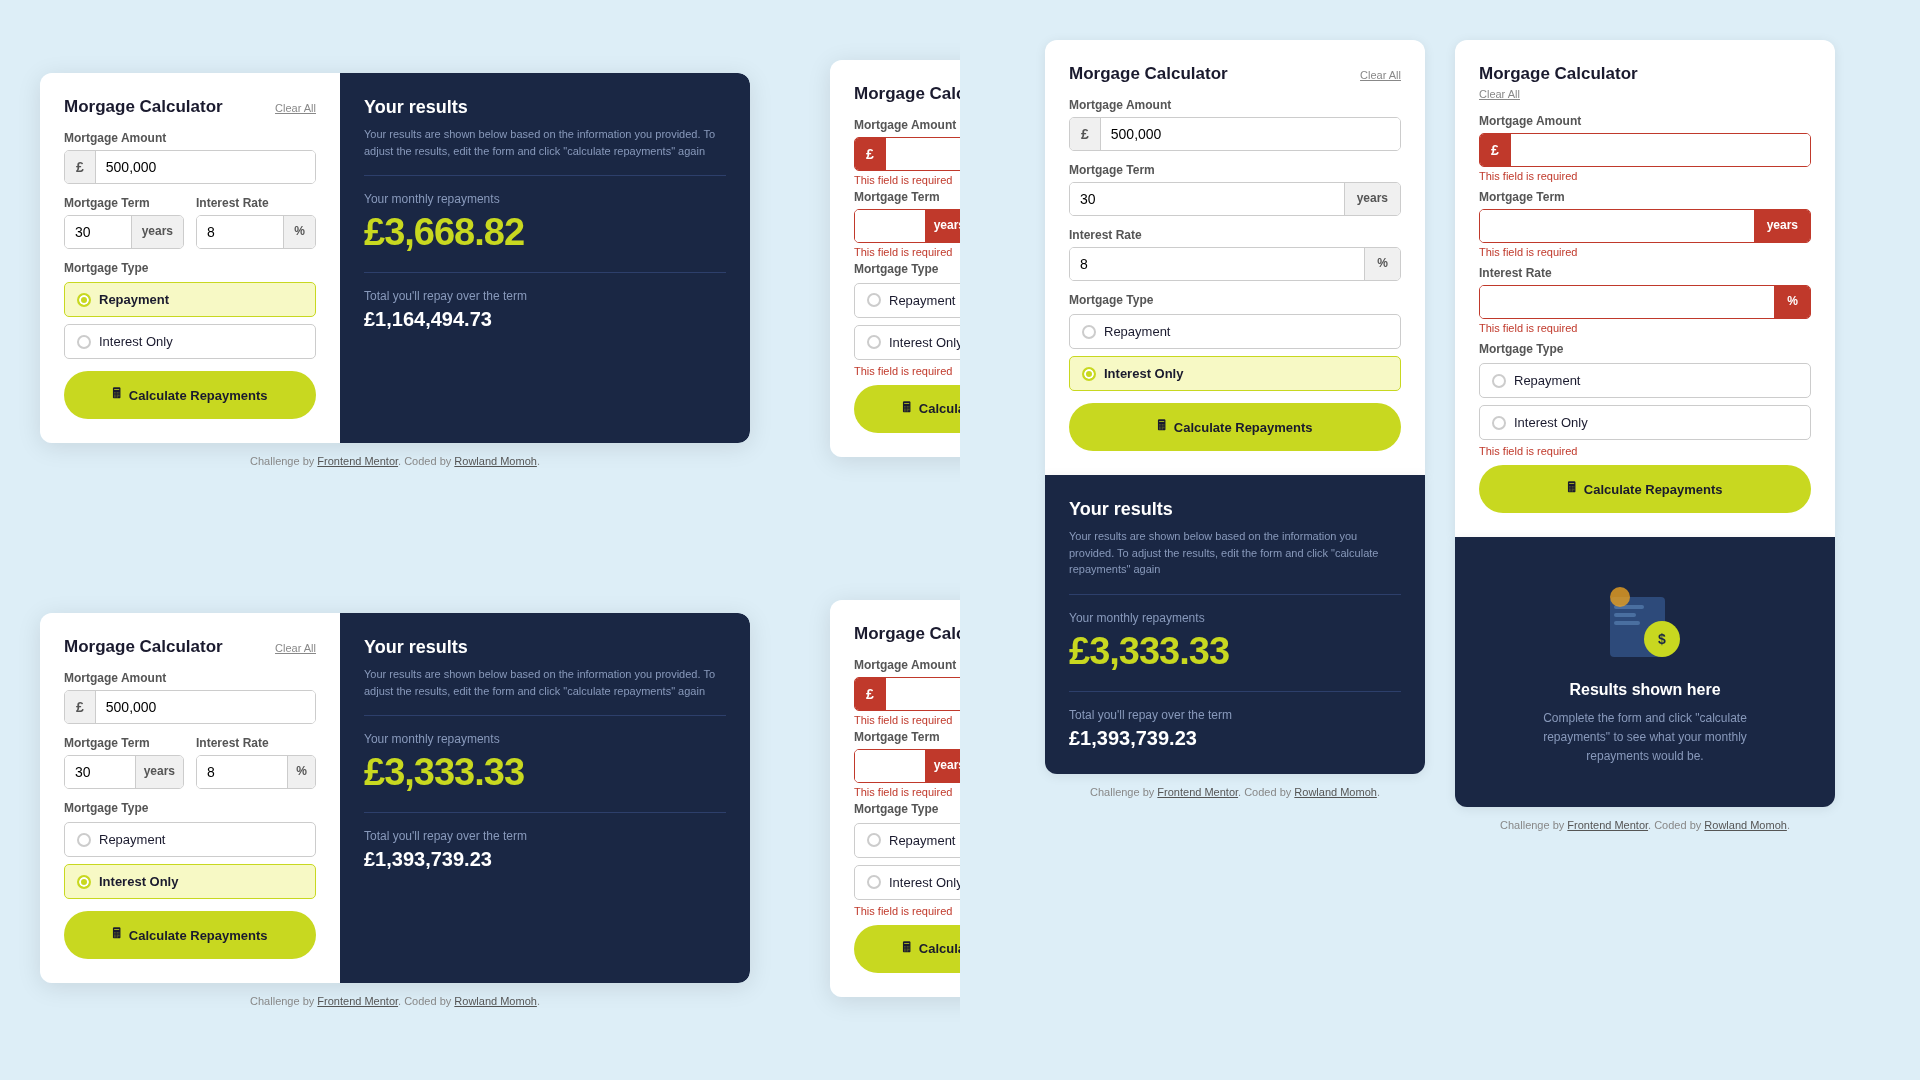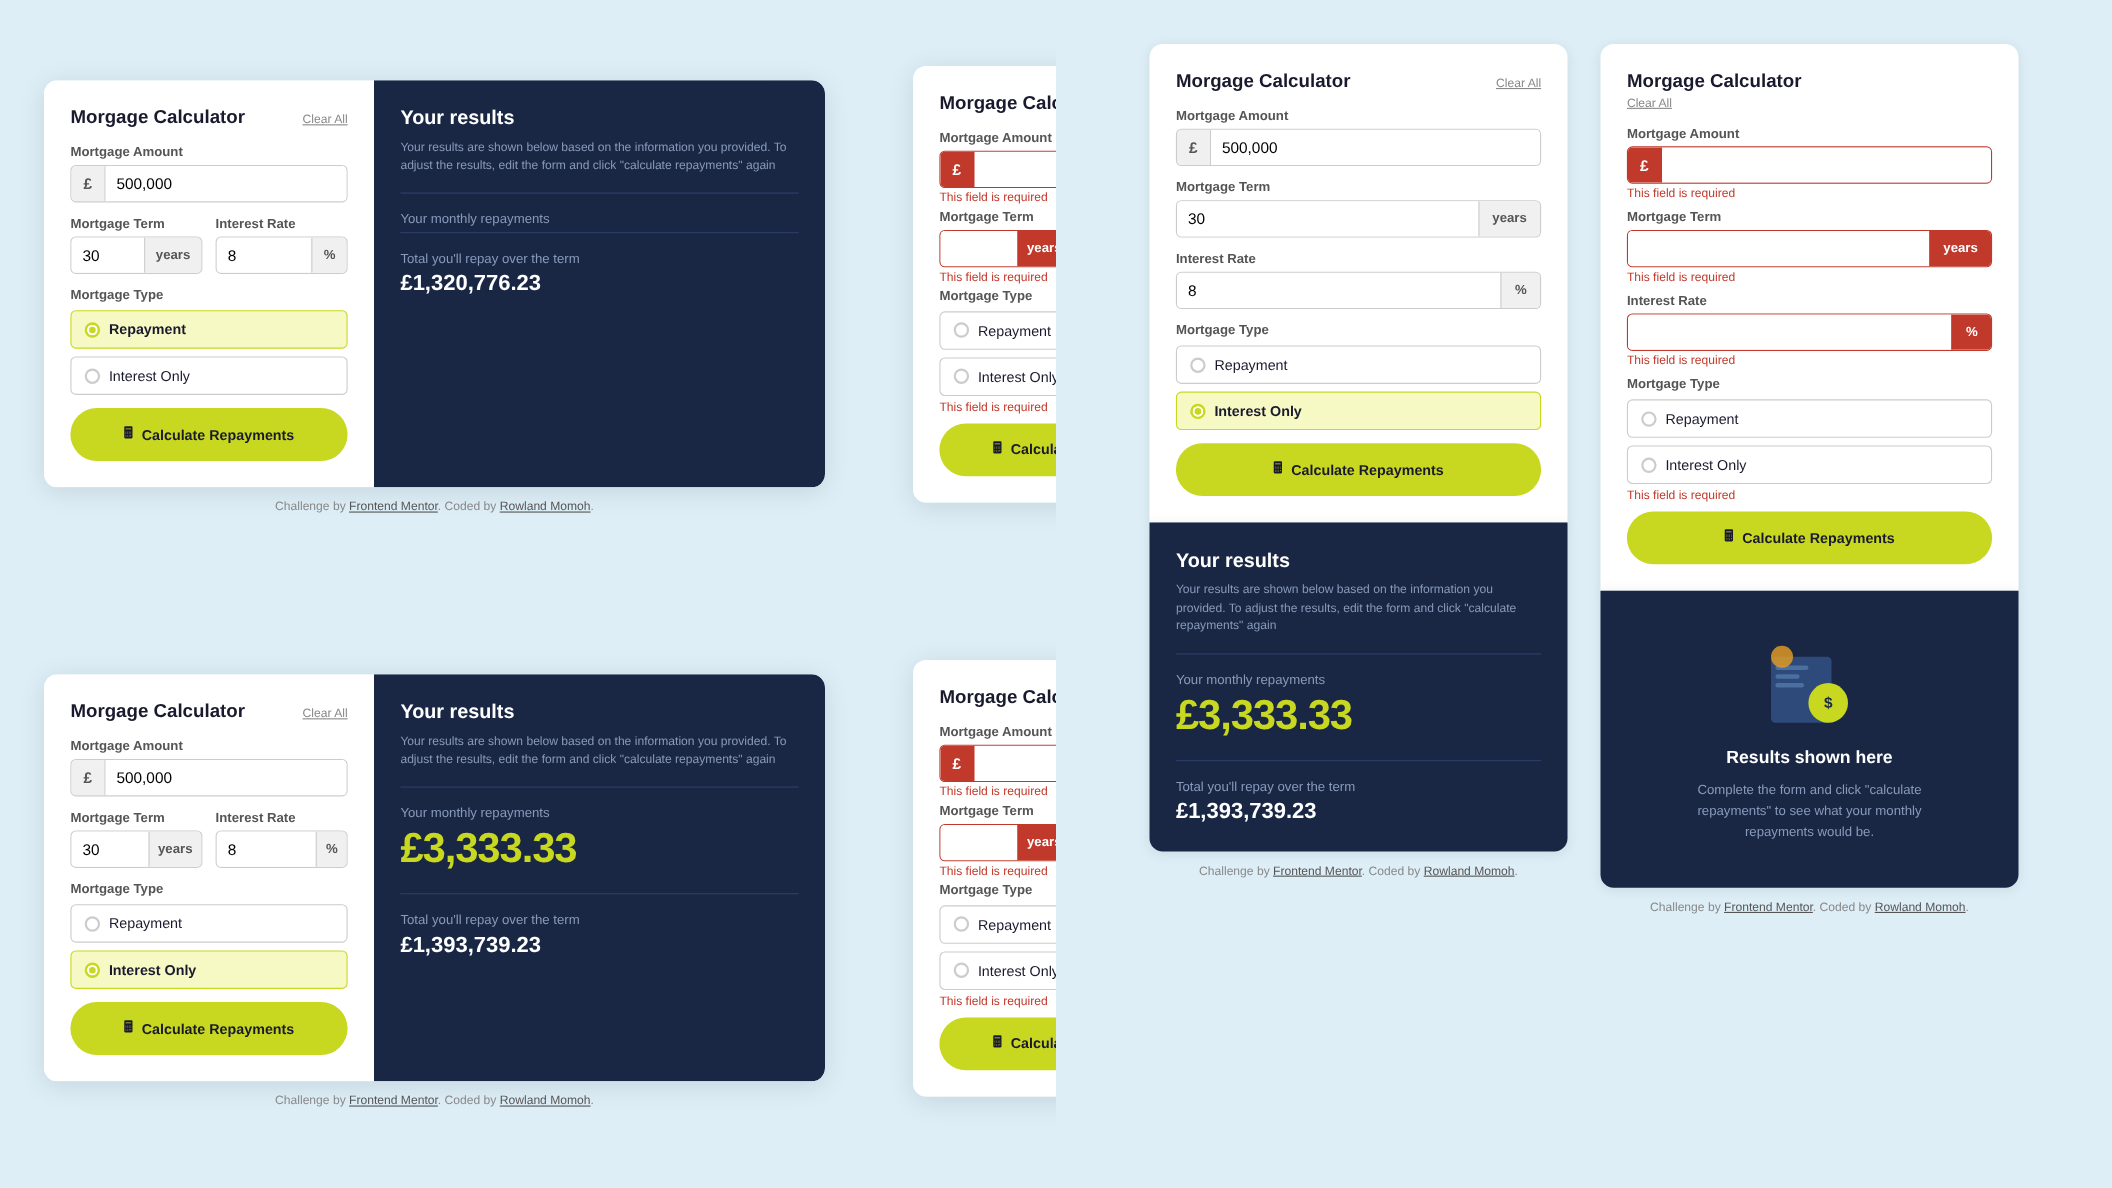--- a/index.html
+++ b/index.html
@@ -67,23 +67,24 @@
             <span style="font-size:14px;">🖩</span>
             <span>Calculate Repayments</span>
           </button>
         </div>
 
         <div style="background:#1a2744; padding:24px; flex:1; border-radius:0 12px 12px 0; color:#fff;">
           <h2 style="font-size:18px; font-weight:800; margin-bottom:8px;">Your results</h2>
           <p style="font-size:11px; color:#8899bb; margin-bottom:16px; line-height:1.5;">Your results are shown below based on the information you provided. To adjust the results, edit the form and click "calculate repayments" again</p>
           <hr style="border:none; border-top:1px solid #2d3f6b; margin-bottom:16px;">
           <p style="font-size:12px; color:#8899bb; margin-bottom:5px;">Your monthly repayments</p>
+          <div style="font-size:38px; font-weight:900; color:#c8d820; margin-bottom:18px; letter-spacing:-1px;">£3,668.82</div>
           <hr style="border:none; border-top:1px solid #2d3f6b; margin-bottom:16px;">
           <p style="font-size:12px; color:#8899bb; margin-bottom:5px;">Total you'll repay over the term</p>
-          <div style="font-size:20px; font-weight:800; color:#fff;">£1,320,776.23</div>
+          <div style="font-size:20px; font-weight:800; color:#fff;">£1,164,494.73</div>
         </div>
       </div>
       <div style="text-align:center; margin-top:12px; font-size:11px; color:#888;">
         <span>Challenge by</span> <a href="#" style="color:#555;">Frontend Mentor</a><span>. Coded by</span> <a href="#" style="color:#555;">Rowland Momoh</a><span>.</span>
       </div>
     </div>
   </div>
 
   <div style="width:790px; height:540px; padding:30px 40px; display:flex; align-items:center; justify-content:center; background:#ddeef7;">
     <div style="display:flex; flex-direction:column; width:100%;">

